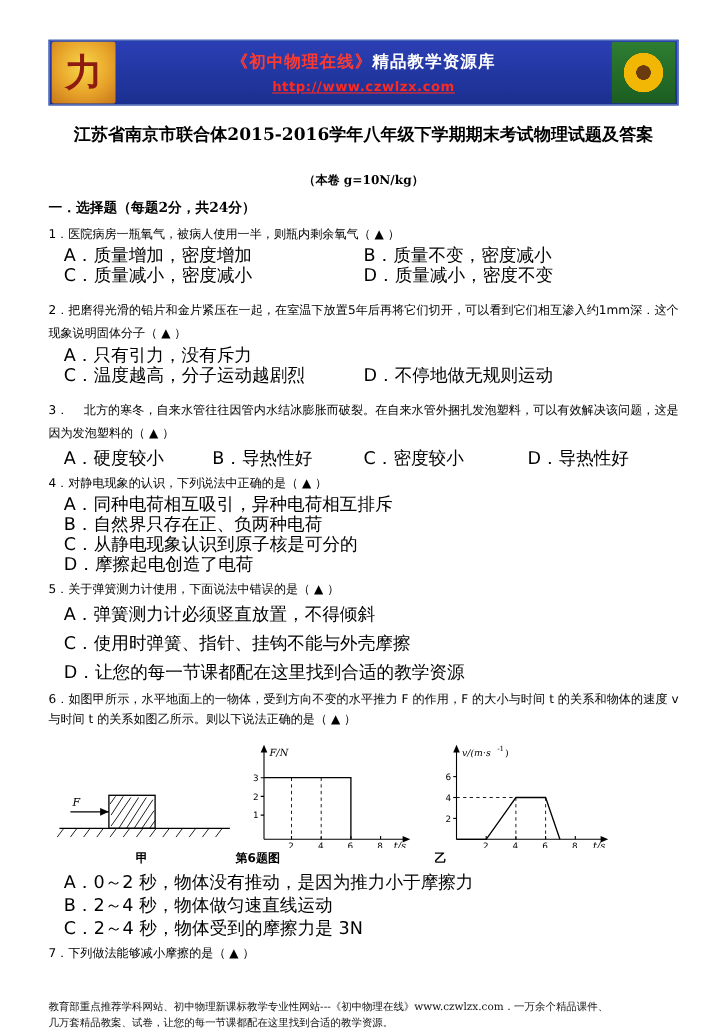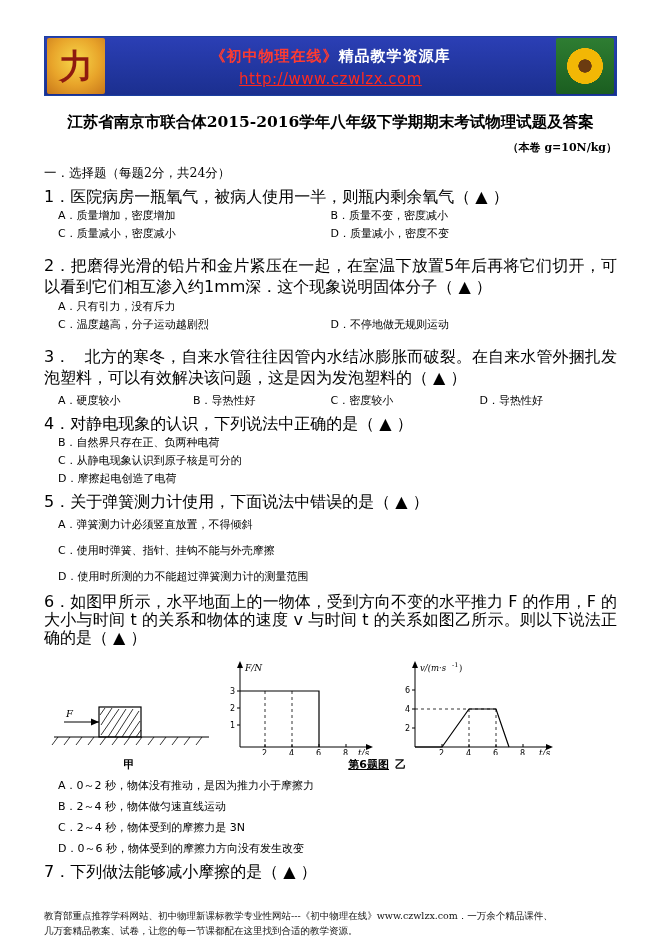--- a/index.html
+++ b/index.html
@@ -5,47 +5,47 @@
   html,body{margin:0;padding:0;background:#fff;}
   body{width:661px;height:936px;font-family:"DejaVu Sans","Liberation Sans",sans-serif;color:#000;}
   .page{position:relative;width:661px;height:936px;box-sizing:border-box;padding:0 44px;}
   
   .banner{margin-top:36px;height:58px;border:1px solid #1b3fa0;background:linear-gradient(#2b3fb5,#1b2f8f);display:flex;align-items:center;position:relative;overflow:hidden;}
   .banner .logo{width:58px;height:56px;background:radial-gradient(circle at 50% 40%, #f7d84a 0%, #e8a42a 55%, #c8771a 100%);display:flex;align-items:center;justify-content:center;flex:none;margin-left:2px;border-radius:2px;}
   .banner .logo .mark{font-family:"DejaVu Serif","Liberation Serif",serif;font-size:34px;font-weight:bold;color:#8e1b0f;line-height:1;}
   .banner .center{flex:1;text-align:center;padding:0 6px;}
   .banner .t1{font-size:15px;font-weight:bold;color:#ffffff;letter-spacing:1px;line-height:26px;}
   .banner .t1 .red{color:#ff3b30;}
-  .banner .t2{font-size:15px;font-weight:normal;color:#ff2a1f;text-decoration:underline;line-height:20px;letter-spacing:0.5px;}
+  .banner .t2{font-size:12px;font-weight:bold;color:#ff2a1f;text-decoration:underline;line-height:20px;letter-spacing:0.5px;}
   .banner .flower{width:58px;height:56px;flex:none;margin-right:2px;border-radius:2px;background:
       radial-gradient(circle at 50% 50%, #6b3b10 0 16%, rgba(0,0,0,0) 17%),
       radial-gradient(circle at 50% 50%, #f2b705 0 44%, rgba(0,0,0,0) 45%),
       linear-gradient(#2e7d32,#1b5e20);
       background-size:cover;}
   
   h1.doc-title{font-family:"DejaVu Serif","Liberation Serif",serif;font-size:15.5px;font-weight:bold;text-align:center;margin:16px 0 0;line-height:20px;letter-spacing:0px;}
-  .sub-title{font-family:"DejaVu Serif","Liberation Serif",serif;font-size:11px;font-weight:bold;text-align:right;margin:8px 0 0;}
-  .sec-title{font-family:"DejaVu Serif","Liberation Serif",serif;font-size:12.5px;font-weight:normal;margin:10px 0 4px;}
-  .q{font-size:16px;line-height:18px;margin:6px 0 0;text-align:justify;}
+  .sub-title{font-family:"DejaVu Serif","Liberation Serif",serif;font-size:11px;font-weight:bold;text-align:center;margin:24px 0 0;}
+  .sec-title{font-family:"DejaVu Serif","Liberation Serif",serif;font-size:12.5px;font-weight:bold;margin:10px 0 4px;}
+  .q{font-size:11px;line-height:18px;margin:6px 0 0;text-align:justify;}
   .q.loose{line-height:21px;}
-  .opts{font-size:11px;line-height:18px;margin:1px 0 0;}
+  .opts{font-size:16px;line-height:18px;margin:1px 0 0;}
   .opt-row{display:flex;}
   .opt-row .c1{width:50%;}
   .opt-row .c2{width:50%;}
   .sp2{display:inline-block;width:14px;}
   
   .figwrap{margin:8px 0 0;position:relative;height:118px;}
   .figrow{display:flex;align-items:flex-end;}
   .fig-left{width:170px;position:relative;height:100px;}
   .fig-mid{width:175px;position:relative;height:100px;}
   .fig-right{width:190px;position:relative;height:100px;}
   .caption{font-size:11px;font-weight:bold;text-align:center;}
   .cap-row{display:flex;margin-top:2px;}
   .cap-row div:nth-child(1){width:170px;text-align:center;}
-  .cap-row div:nth-child(2){width:175px;text-align:right;text-decoration:underline;}
+  .cap-row div:nth-child(2){width:175px;text-align:left;}
   .cap-row div:nth-child(3){width:190px;text-align:left;padding-left:6px;}
   
   .footer{position:absolute;left:44px;right:44px;bottom:34px;border-top:0;}
   .footer p{font-family:"DejaVu Serif","Liberation Serif",serif;font-size:9.5px;line-height:15px;margin:0;color:#111;}
   svg{display:block;}
 </style>
 </head>
 <body>
 
 <div class="page">
@@ -104,32 +104,33 @@
       <div class="c1" style="width:24%"><span>B．导热性好</span></div>
       <div class="c1" style="width:26%"><span>C．密度较小</span></div>
       <div class="c1" style="width:24%"><span>D．导热性好</span></div>
     </div>
   </div>
 
   <div class="q" style="margin-top:5px">
     <span>4</span>．<span>对静电现象的认识，下列说法中正确的是（   ▲   ）</span>
   </div>
   <div class="opts">
+    <div><span class="sp2"></span><span>A．同种电荷相互吸引，异种电荷相互排斥</span></div>
     <div><span class="sp2"></span><span>B．自然界只存在正、负两种电荷</span></div>
     <div><span class="sp2"></span><span>C．从静电现象认识到原子核是可分的</span></div>
     <div><span class="sp2"></span><span>D．摩擦起电创造了电荷</span></div>
   </div>
 
   <div class="q" style="margin-top:5px">
     <span>5</span>．<span>关于弹簧测力计使用，下面说法中错误的是（   ▲   ）</span>
   </div>
   <div class="opts" style="line-height:26px">
     <div><span class="sp2"></span><span>A．弹簧测力计必须竖直放置，不得倾斜</span></div>
     <div><span class="sp2"></span><span>C．使用时弹簧、指针、挂钩不能与外壳摩擦</span></div>
-    <div><span class="sp2"></span><span>D．使用时所测的力不能超过弹簧测力计的测量范围</span></div>
+    <div><span class="sp2"></span><span>D．让您的每一节课都配在这里找到合适的教学资源</span></div>
   </div>
 
   <div class="q" style="margin-top:3px">
     <span>6</span>．<span>如图甲所示，水平地面上的一物体，受到方向不变的水平推力 F 的作用，F 的大小与时间 t 的关系和物体的速度 v 与时间 t 的关系如图乙所示。则以下说法正确的是（   ▲   ）</span>
   </div>
 
   <div class="figwrap">
     <div class="figrow">
       <div class="fig-left">
         <svg width="170" height="100" viewBox="0 0 170 100">
@@ -229,21 +230,20 @@
       <div class="caption">甲</div>
       <div class="caption">第6题图</div>
       <div class="caption">乙</div>
     </div>
   </div>
 
   <div class="opts" style="line-height:21px;margin-top:2px">
     <div><span class="sp2"></span><span>A．0～2 秒，物体没有推动，是因为推力小于摩擦力</span></div>
     <div><span class="sp2"></span><span>B．2～4 秒，物体做匀速直线运动</span></div>
     <div><span class="sp2"></span><span>C．2～4 秒，物体受到的摩擦力是 3N</span></div>
-    <div><span class="sp2"></span><span>D．0～6 秒，物体受到的摩擦力方向没有发生改变</span></div>
   </div>
 
   <div class="q" style="margin-top:4px">
     <span>7</span>．<span>下列做法能够减小摩擦的是（   ▲   ）</span>
   </div>
 
   <div class="footer">
     <p>教育部重点推荐学科网站、初中物理新课标教学专业性网站---《初中物理在线》www.czwlzx.com．一万余个精品课件、</p>
     <p>几万套精品教案、试卷，让您的每一节课都配在这里找到合适的教学资源。</p>
   </div>

